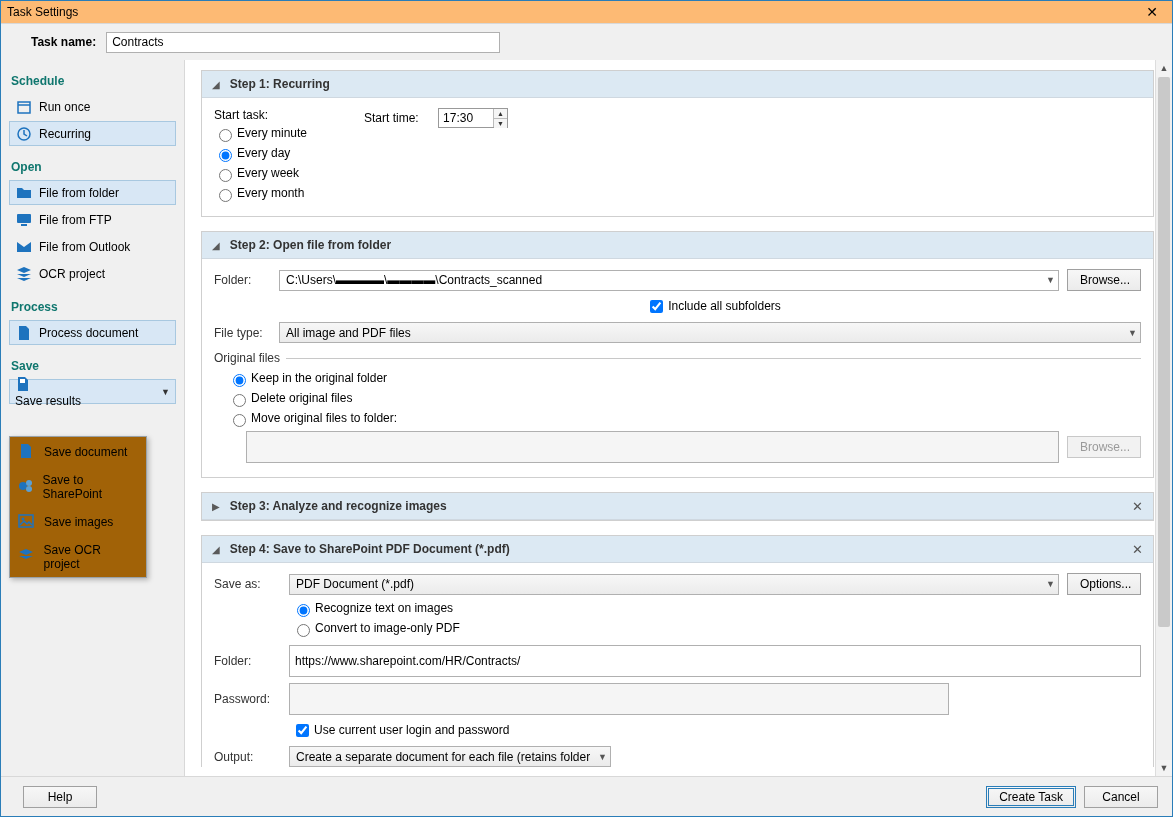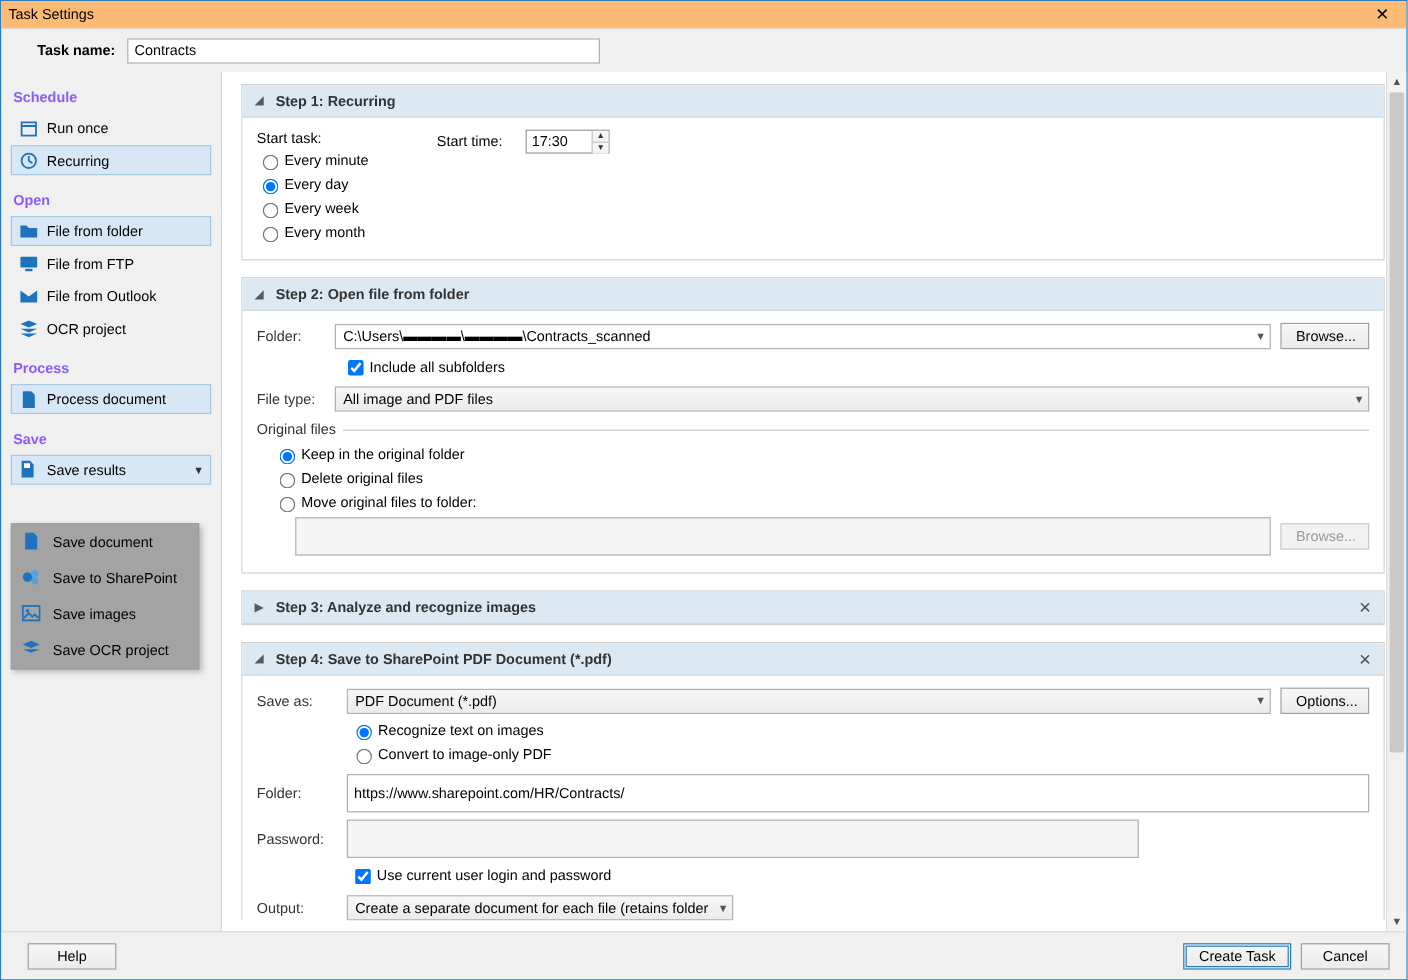--- a/index.html
+++ b/index.html
@@ -15,45 +15,45 @@
   .taskname-row { height: 36px; display: flex; align-items: center; padding: 6px 14px 6px 30px; }
   .taskname-row label { font-weight: bold; margin-right: 10px; }
   .taskname-row input { width: 394px; height: 21px; border: 1px solid #b0b0b0; padding: 2px 5px; font-size: 12px; }
 
   
   .main-area { position: absolute; top: 59px; left: 0; right: 0; bottom: 39px; display: flex; }
   .sidebar { width: 184px; padding: 10px 8px; border-right: 1px solid #d8d8d8; position: relative; }
   .content { flex: 1; background: #fff; padding: 10px 18px 10px 16px; overflow: hidden; position: relative; }
   .content-inner { height: 100%; overflow: hidden; }
 
-  .section-title { font-weight: bold; color: #8b5cf6; margin: 4px 2px 6px; }
+  .section-title { font-weight: bold; color: #0f766e; margin: 4px 2px 6px; }
   .nav-item { display: flex; align-items: center; padding: 4px 6px; margin-bottom: 2px; height: 25px; cursor: default; }
   .nav-item.sel { background: #d8e7f5; border: 1px solid #a8c8e0; padding: 3px 5px; }
   .nav-item .icon { width: 18px; height: 18px; margin-right: 6px; display: inline-flex; align-items: center; justify-content: center; }
 
   .save-results-item { display: flex; align-items: center; justify-content: space-between; border: 1px solid #a8c8e0; background: #d8e7f5; padding: 3px 5px; height: 25px; cursor: default; }
-  .save-results-item .left { display: flex; align-items: center; }
+  .save-results-item .left { display: flex; align-items: flex-start; flex-direction: column; }
   .save-results-item .left .icon { width: 18px; height: 18px; margin-right: 6px; }
   .caret { font-size: 9px; color: #333; }
 
-  .dropdown-menu { position: absolute; left: 8px; top: 376px; width: 157px; background: #a3a3a3; border: 1px solid #9aa2a8; box-shadow: 2px 2px 5px rgba(0,0,0,0.25); z-index: 10; }
+  .dropdown-menu { position: absolute; left: 8px; top: 376px; width: 138px; background: #a16207; border: 1px solid #9aa2a8; box-shadow: 2px 2px 5px rgba(0,0,0,0.25); z-index: 10; }
   .dropdown-menu .mi { display: flex; align-items: center; padding: 6px 8px; cursor: default; }
   .dropdown-menu .mi .icon { width: 18px; height: 18px; margin-right: 8px; }
 
   
   .step { border: 1px solid #cfcfcf; margin-bottom: 14px; }
   .step-header { background: #dce9f3; border-bottom: 1px solid #cfd8e0; display: flex; align-items: center; padding: 6px 10px; position: relative; }
   .step-header .twisty { margin-right: 10px; font-size: 10px; color: #5a5a5a; }
   .step-header .label { font-weight: bold; color: #333; }
   .step-header .close-x { position: absolute; right: 10px; top: 6px; color: #555; font-size: 13px; }
   .step-body { padding: 10px 12px; }
 
   .row { display: flex; align-items: center; margin-bottom: 6px; }
   .row .lbl { width: 65px; color: #333; }
-  .indent { margin-left: 72px; }
+  .indent { margin-left: 72px; justify-content: center; }
 
   .radio-col label { display: block; margin-bottom: 4px; }
   .radio-col input[type=radio], .radio-inline input[type=radio] { margin-right: 5px; vertical-align: middle; }
 
   .start-time-lbl { margin: 0 16px 0 40px; }
   .time-spinner { width: 70px; height: 20px; border: 1px solid #999; display: inline-flex; align-items: center; padding: 0 16px 0 4px; position: relative; background: #fff; }
   .time-spinner .spin-btns { position: absolute; right: 0; top: 0; bottom: 0; width: 14px; border-left: 1px solid #bbb; display: flex; flex-direction: column; }
   .time-spinner .spin-btns span { flex: 1; text-align: center; font-size: 7px; line-height: 9px; color: #333; background: #f5f5f5; }
   .time-spinner .spin-btns span:first-child { border-bottom: 1px solid #bbb; }
 

